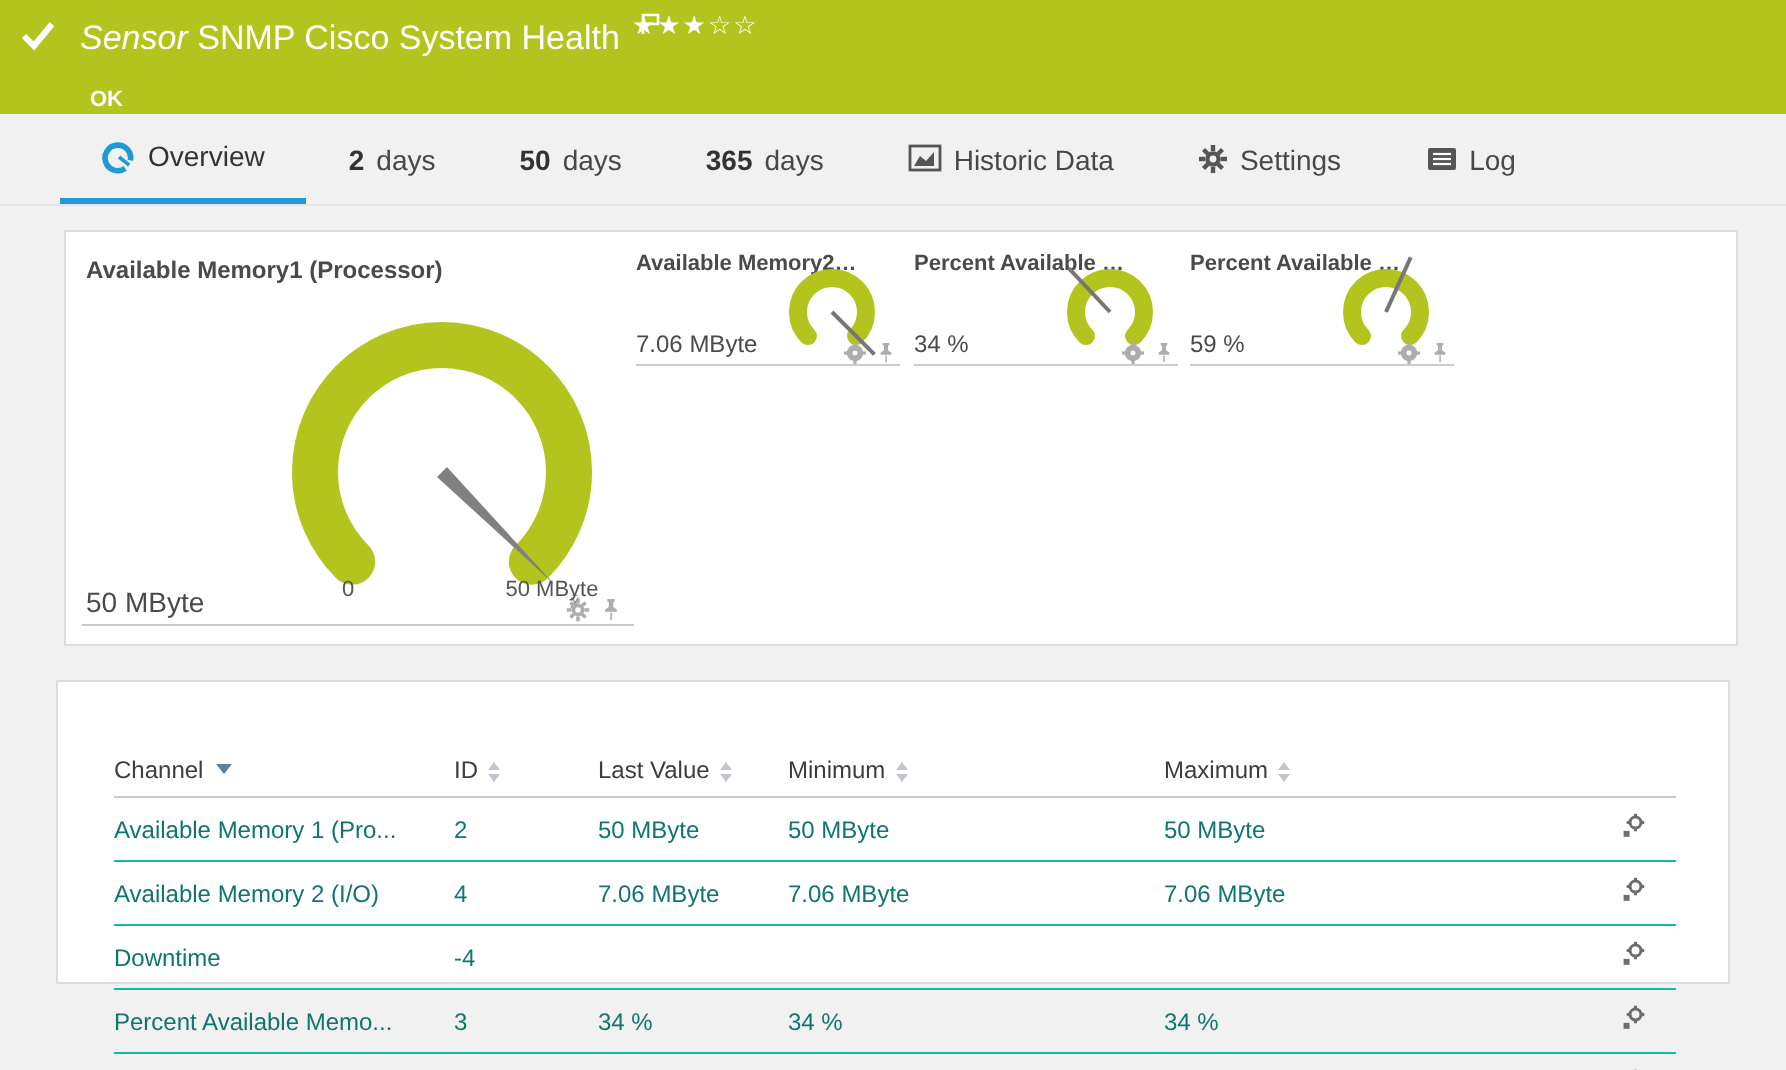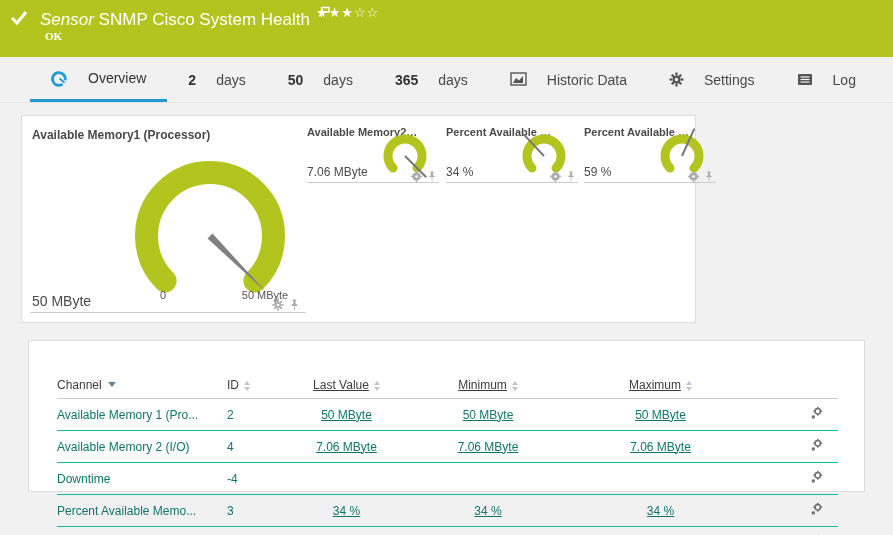--- a/index.html
+++ b/index.html
@@ -6,33 +6,33 @@
   html,body { width:893px; height:535px; overflow:hidden; }
   body { background:#f1f1f1; font-family:"Liberation Sans", sans-serif; color:#444; position:relative; }
 
   
   .sensor-header { position:absolute; left:0; top:0; width:893px; height:57px; background:#b3c41e; color:#fff; }
   .hdr-check { position:absolute; left:10px; top:10px; }
   .hdr-titleline { position:absolute; left:40px; top:6px; font-size:17px; white-space:nowrap; }
   .hdr-prefix { font-style:italic; }
   .hdr-flag { display:inline-block; vertical-align:super; margin-left:5px; }
   .hdr-stars { position:absolute; left:316px; top:5px; font-size:13px; letter-spacing:1px; color:#fff; }
-  .hdr-status { position:absolute; left:45px; top:30px; font-size:11px; font-weight:bold;font-family:Liberation Serif, serif; }
+  .hdr-status { position:absolute; left:45px; top:44px; font-size:11px; font-weight:bold; }
 
   
   .tabbar { position:absolute; left:0; top:57px; width:893px; height:46px; background:#f1f1f1; display:flex; align-items:stretch; padding-left:30px; border-bottom:1px solid #e6e6e6; }
-  .tab { display:flex; align-items:center; gap:20px; padding:0 21px; font-size:14px; color:#484848; cursor:pointer; position:relative; }
+  .tab { display:flex; align-items:center; gap:6px; padding:0 21px; font-size:14px; color:#484848; cursor:pointer; position:relative; }
   .tab .num { font-weight:bold; color:#333; }
   .tab.active { border-bottom:3px solid #1f9ad6; }
   .tab.active .tab-label { color:#333; }
   .tab svg { flex:0 0 auto; }
 
   
   .panel { position:absolute; background:#fff; border:1px solid #dcdcdc; }
-  .gauge-panel { left:21px; top:115px; width:675px; height:208px; }
+  .gauge-panel { left:32px; top:115px; width:837px; height:208px; }
   .table-panel { left:28px; top:340px; width:837px; height:152px; }
 
   
   .gauge-block { position:absolute; border-bottom:1px solid #ccc; }
   .gauge-big { left:8px; top:10px; width:276px; height:187px; }
   .gauge-title { font-size:12px; font-weight:bold; color:#4a4a4a; white-space:nowrap; overflow:hidden; text-overflow:ellipsis; padding:2px 2px 0 2px; }
   .gauge-big svg.dial { position:absolute; left:95px; top:25px; overflow:visible; }
   .gauge-scale-min { position:absolute; left:118px; top:163px; width:30px; text-align:center; font-size:11px; color:#555; }
   .gauge-scale-max { position:absolute; left:200px; top:163px; width:70px; text-align:center; font-size:11px; color:#555; }
   .gauge-value-big { position:absolute; left:2px; bottom:3px; font-size:14px; color:#4a4a4a; }
@@ -47,21 +47,21 @@
 
   
   .chan-table { position:absolute; left:28px; top:32px; width:781px; border-collapse:collapse; table-layout:fixed; font-size:12px; }
   .chan-table col.c-channel { width:170px; }
   .chan-table col.c-id { width:72px; }
   .chan-table col.c-last { width:95px; }
   .chan-table col.c-min { width:188px; }
   .chan-table col.c-max { width:157px; }
   .chan-table col.c-act { width:99px; }
   .chan-table th { text-align:left; font-weight:normal; color:#3d3d3d; padding:5px 0 6px 0; border-bottom:1px solid #c9c9c9; white-space:nowrap; cursor:pointer; }
-  .chan-table th.num, .chan-table td.num { text-align:center;text-decoration:underline; }
+  .chan-table th.num, .chan-table td.num { text-align:left; }
   .chan-table td { padding:7px 0; border-bottom:1px solid #14b8a6; color:#0f766e; white-space:nowrap; overflow:hidden; text-overflow:ellipsis; }
   .chan-table td.act { text-align:left; padding-left:70px; }
   .sort-desc { display:inline-block; width:0; height:0; border-left:4px solid transparent; border-right:4px solid transparent; border-top:5px solid #5f7f9f; margin-left:6px; vertical-align:2px; }
   .sort-both { display:inline-block; margin-left:5px; vertical-align:-2px; }
   .sort-both i { display:block; width:0; height:0; border-left:3.5px solid transparent; border-right:3.5px solid transparent; }
   .sort-both .up { border-bottom:4px solid #c2c2d0; margin-bottom:2px; }
   .sort-both .dn { border-top:4px solid #c2c2d0; }
 
   .icon-btn { cursor:pointer; }
 </style>

